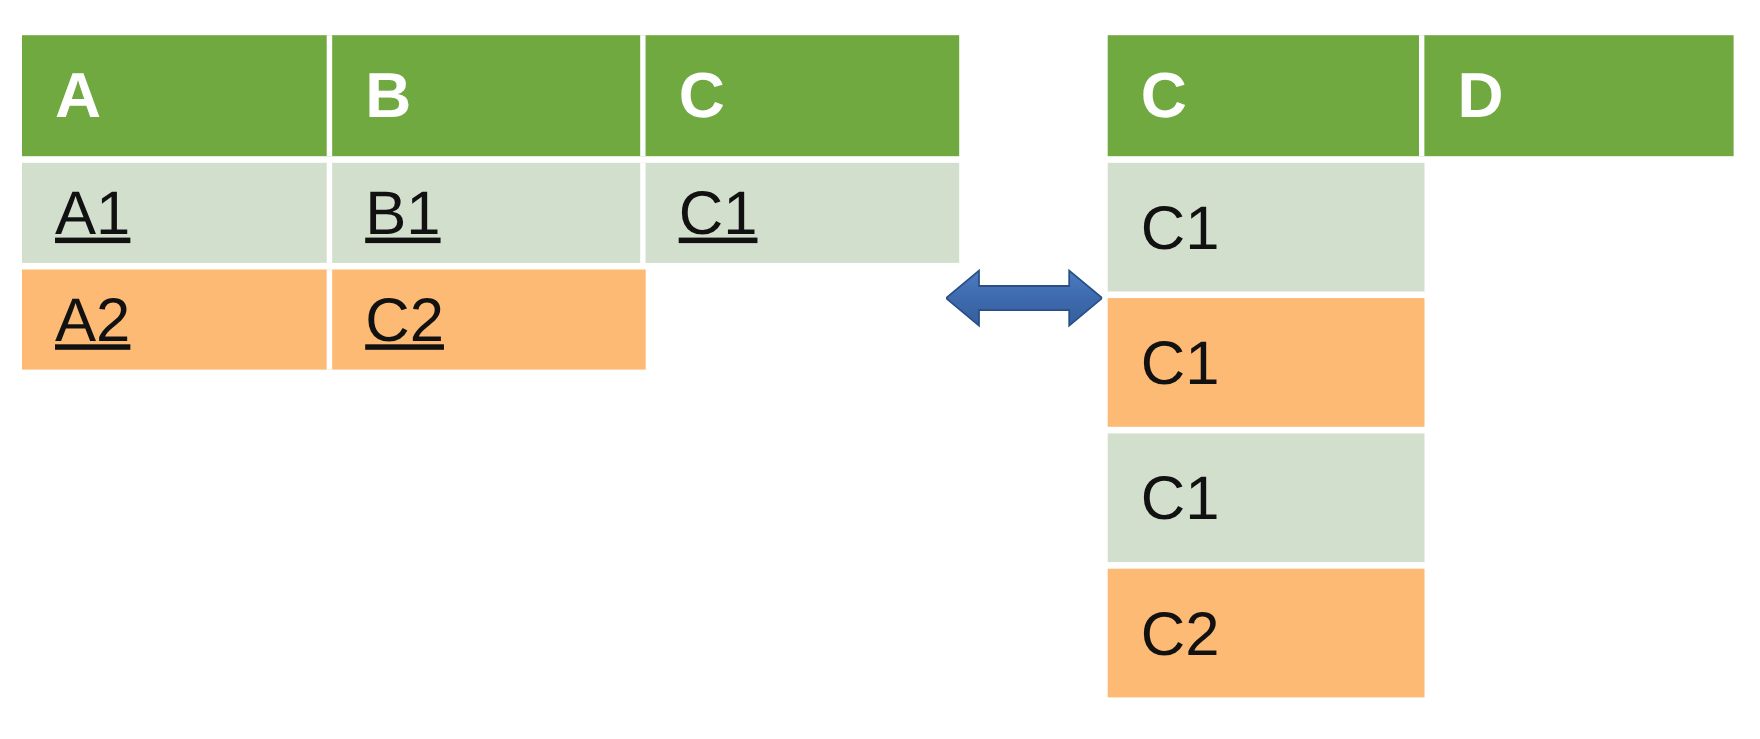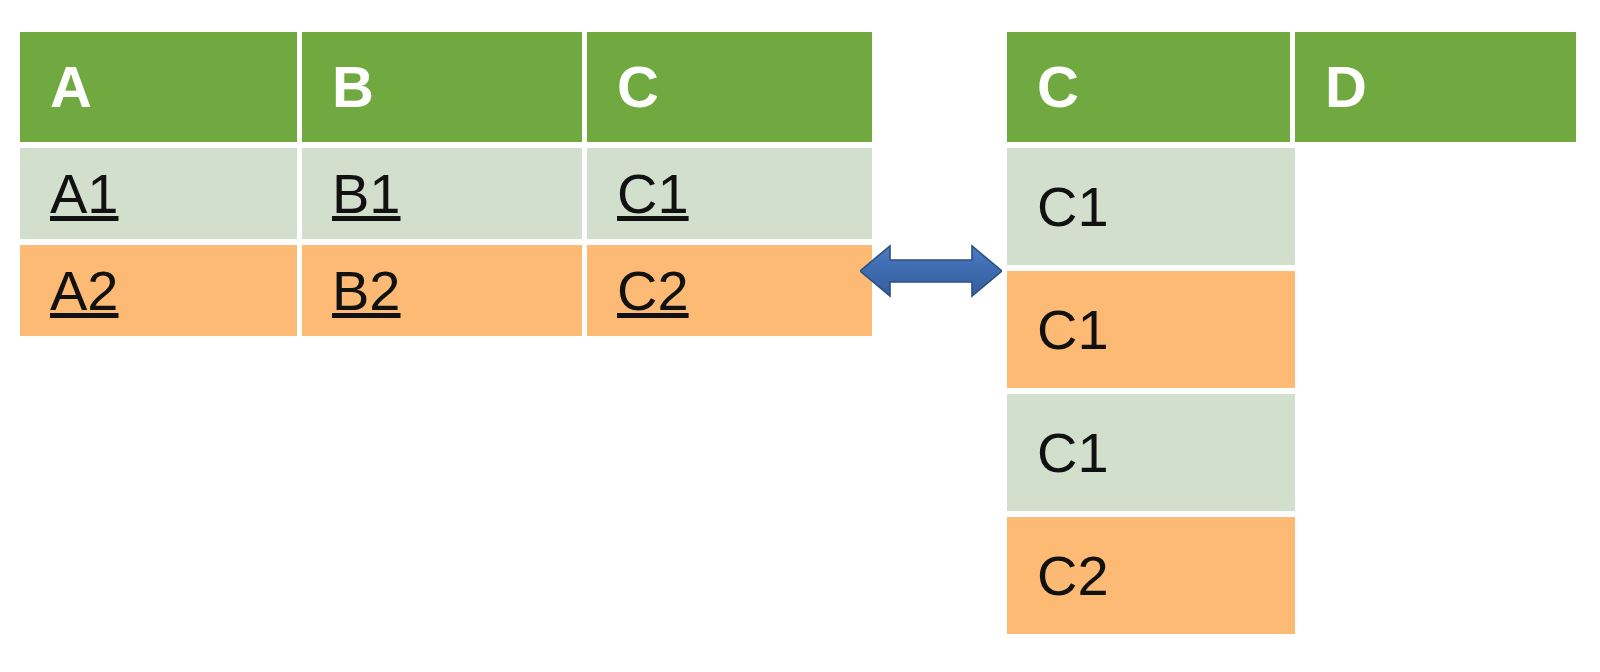--- a/index.html
+++ b/index.html
@@ -111,21 +111,20 @@
     <div class="row body-row band-dark">
       <div class="cell c0">A1</div>
       <div class="cell c1">B1</div>
       <div class="cell c2">C1</div>
     </div>
 
     <div class="gap-row"></div>
 
     <div class="row body-row band-light">
       <div class="cell c0">A2</div>
-      <div class="cell c1">B2</div>
       <div class="cell c2">C2</div>
     </div>
 
     <div class="gap-row"></div>
 
 
   </div>
 
   <div id="sync-arrow">
     <svg viewBox="0 0 142 56" xmlns="http://www.w3.org/2000/svg">

